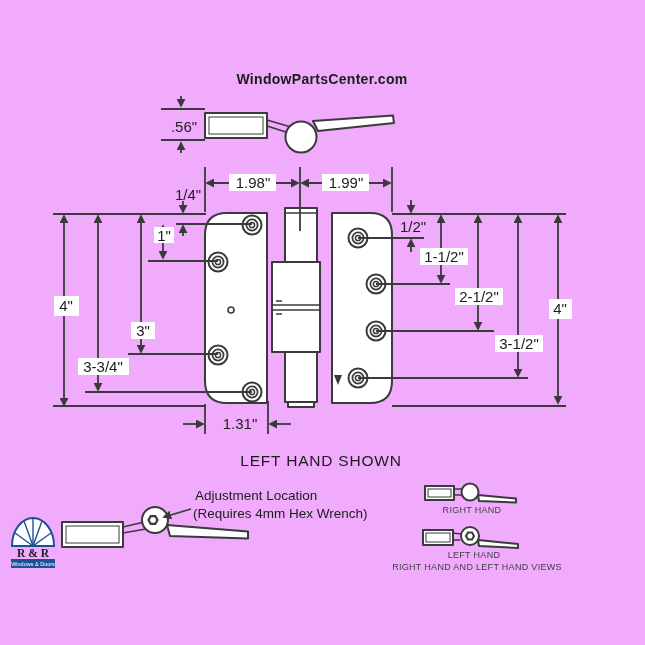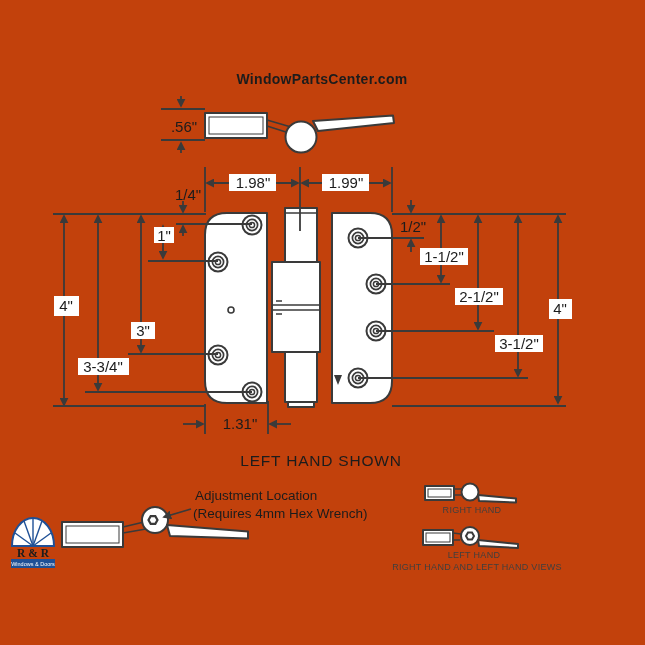--- a/index.html
+++ b/index.html
@@ -1,16 +1,16 @@
 <!DOCTYPE html>
 <html><head>
 <meta charset="utf-8">
 <style>
   html,body{margin:0;padding:0;background:#fff;}
-  #canvas{position:relative;width:645px;height:645px;background:#c2410c;overflow:hidden;
+  #canvas{position:relative;width:645px;height:645px;background:#f0abfc;overflow:hidden;
           font-family:"Liberation Sans",sans-serif;}
   svg{position:absolute;left:0;top:0;}
   .ln{stroke:#3a3a3a;stroke-width:2;fill:none;stroke-linecap:square;}
   .dim{stroke:#3a3a3a;stroke-width:1.8;fill:none;stroke-linecap:butt;}
   .thin{stroke:#3a3a3a;stroke-width:1.5;fill:none;}
   .shape{fill:#fff;stroke:#3a3a3a;stroke-width:2;stroke-linejoin:round;}
   .mask{fill:#fff;stroke:none;}
   text{font-family:"Liberation Sans",sans-serif;fill:#1c1c1c;}
   .t{font-size:15px;text-anchor:middle;}
   .hdr{font-size:14px;font-weight:bold;text-anchor:middle;letter-spacing:.3px;}

